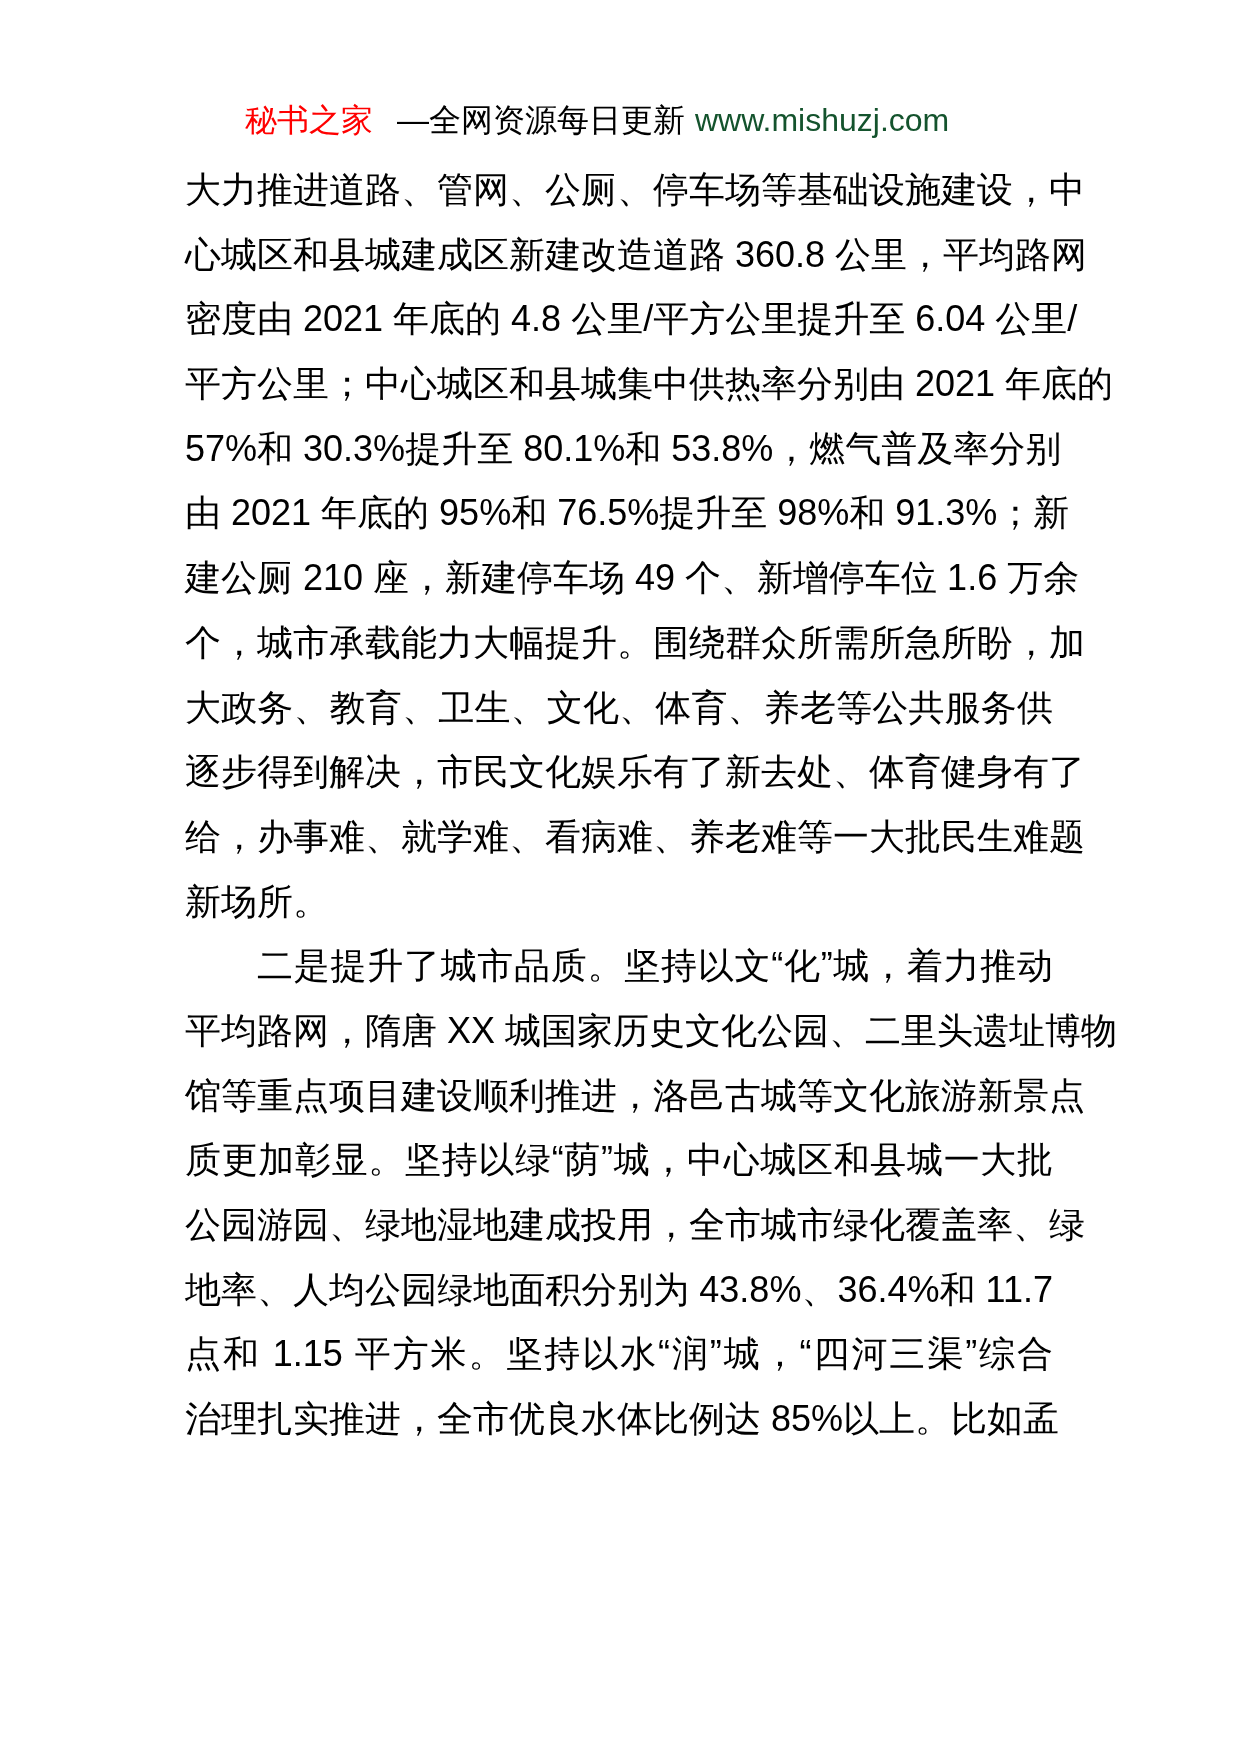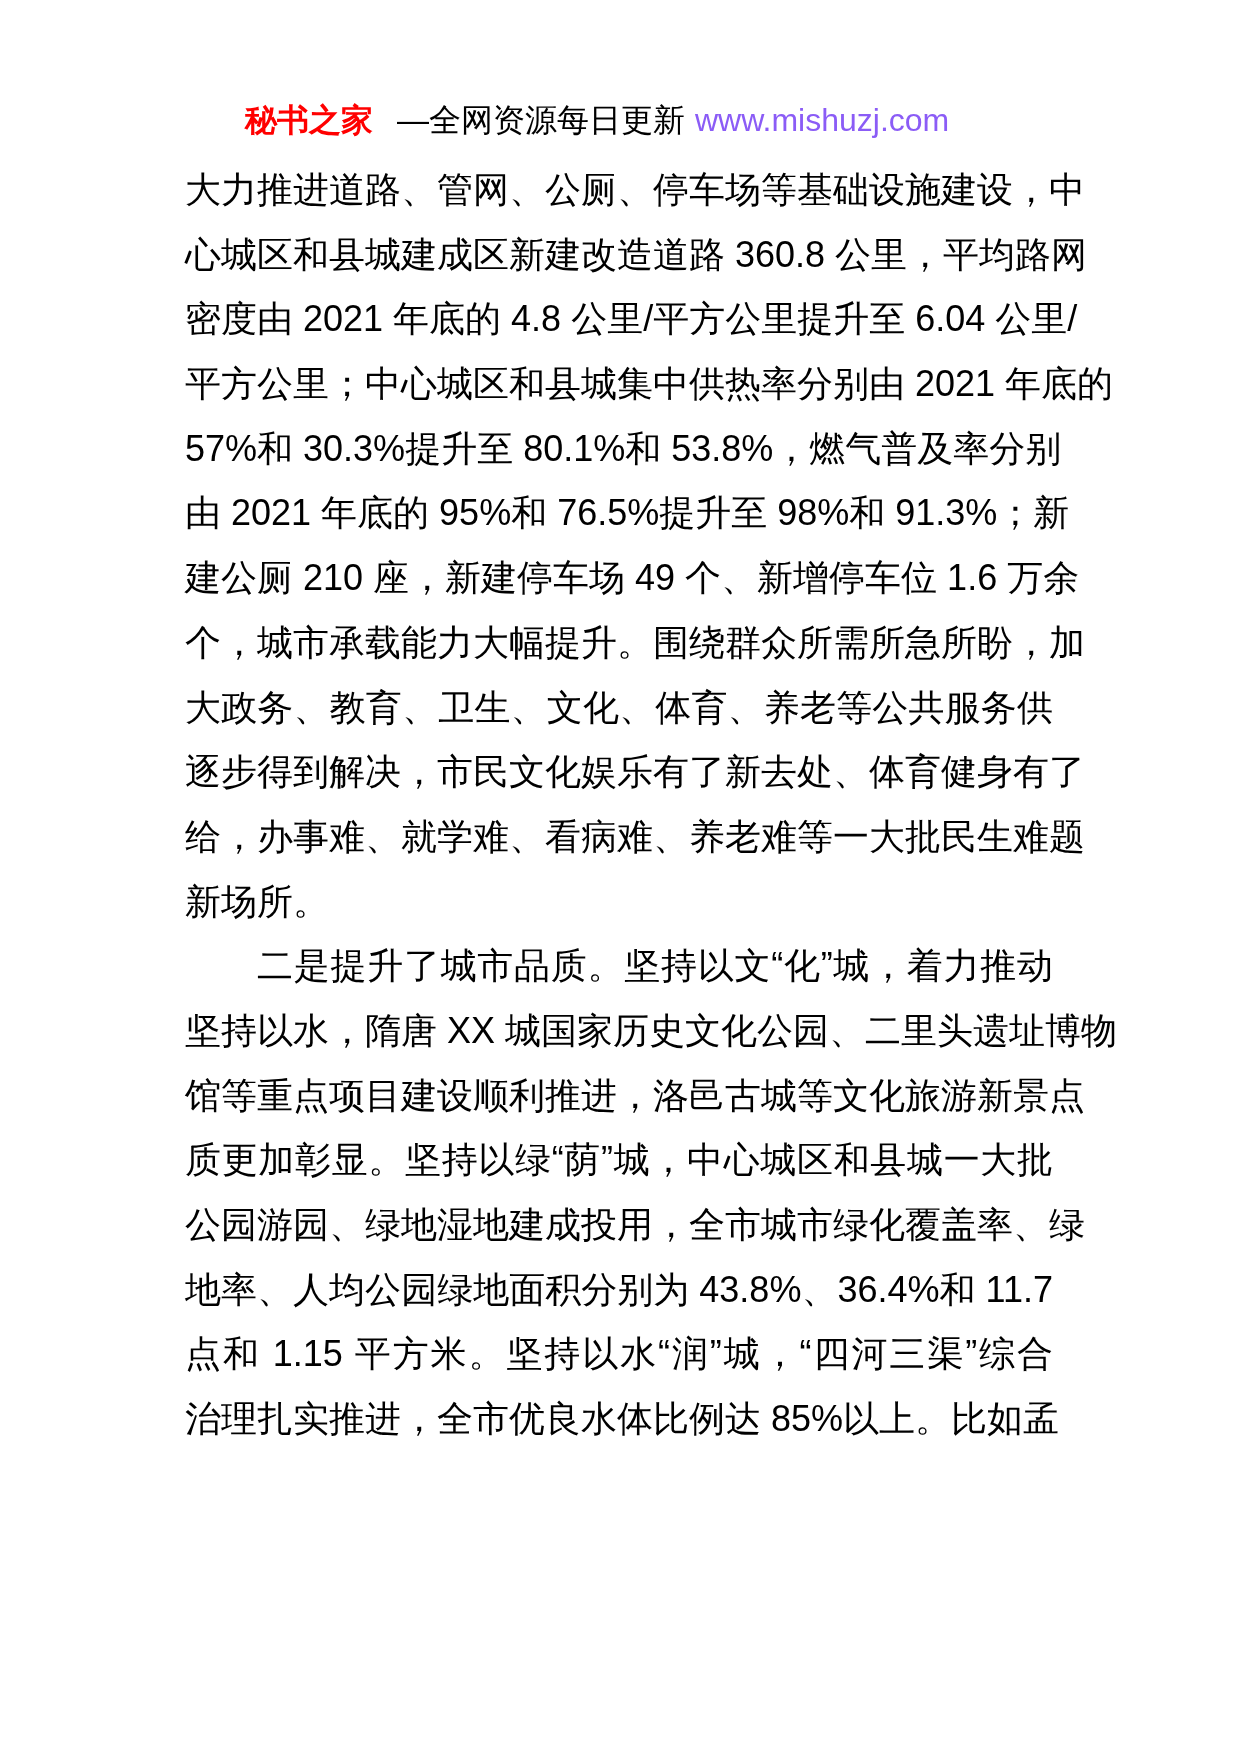--- a/index.html
+++ b/index.html
@@ -21,28 +21,28 @@
     top: 100px;
     left: 245px;
     width: 810px;
     font-size: 32px;
     line-height: 40px;
     white-space: nowrap;
     font-weight: 400;
   }
   .brand {
     color: #ff0000;
-    font-weight: 700;
+    font-weight: 400;
   }
   .tagline {
     color: #000000;
     margin-left: 24px;
   }
   .site-url {
-    color: #8b5cf6;
+    color: #14532d;
     margin-left: 10px;
     text-decoration: none;
     cursor: pointer;
   }
   .doc-body {
     position: absolute;
     top: 158px;
     left: 185px;
     width: 868px;
     font-size: 36px;
@@ -85,21 +85,21 @@
       <div class="line">建公厕 210 座，新建停车场 49 个、新增停车位 1.6 万余</div>
       <div class="line">个，城市承载能力大幅提升。围绕群众所需所急所盼，加</div>
       <div class="line">大政务、教育、卫生、文化、体育、养老等公共服务供</div>
       <div class="line">逐步得到解决，市民文化娱乐有了新去处、体育健身有了</div>
       <div class="line">给，办事难、就学难、看病难、养老难等一大批民生难题</div>
       <div class="line para-end">新场所。</div>
     </div>
 
     <div>
       <div class="line indent-first">二是提升了城市品质。坚持以文“化”城，着力推动</div>
-      <div class="line">坚持以水，隋唐 XX 城国家历史文化公园、二里头遗址博物</div>
+      <div class="line">平均路网，隋唐 XX 城国家历史文化公园、二里头遗址博物</div>
       <div class="line">馆等重点项目建设顺利推进，洛邑古城等文化旅游新景点</div>
       <div class="line">质更加彰显。坚持以绿“荫”城，中心城区和县城一大批</div>
       <div class="line">公园游园、绿地湿地建成投用，全市城市绿化覆盖率、绿</div>
       <div class="line">地率、人均公园绿地面积分别为 43.8%、36.4%和 11.7</div>
       <div class="line">点和 1.15 平方米。坚持以水“润”城，“四河三渠”综合</div>
       <div class="line">治理扎实推进，全市优良水体比例达 85%以上。比如孟</div>
     </div>
 
   </div>
 

